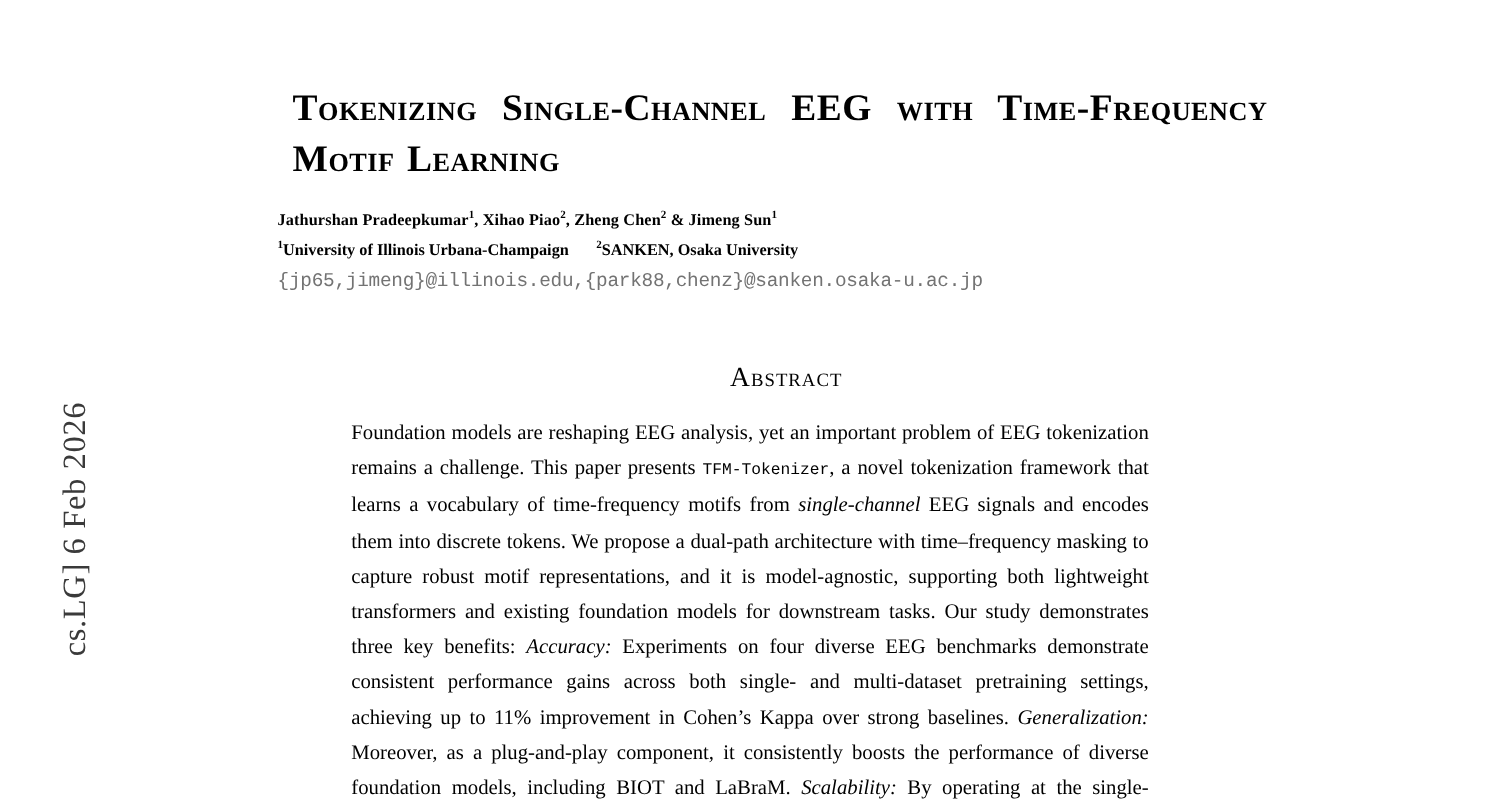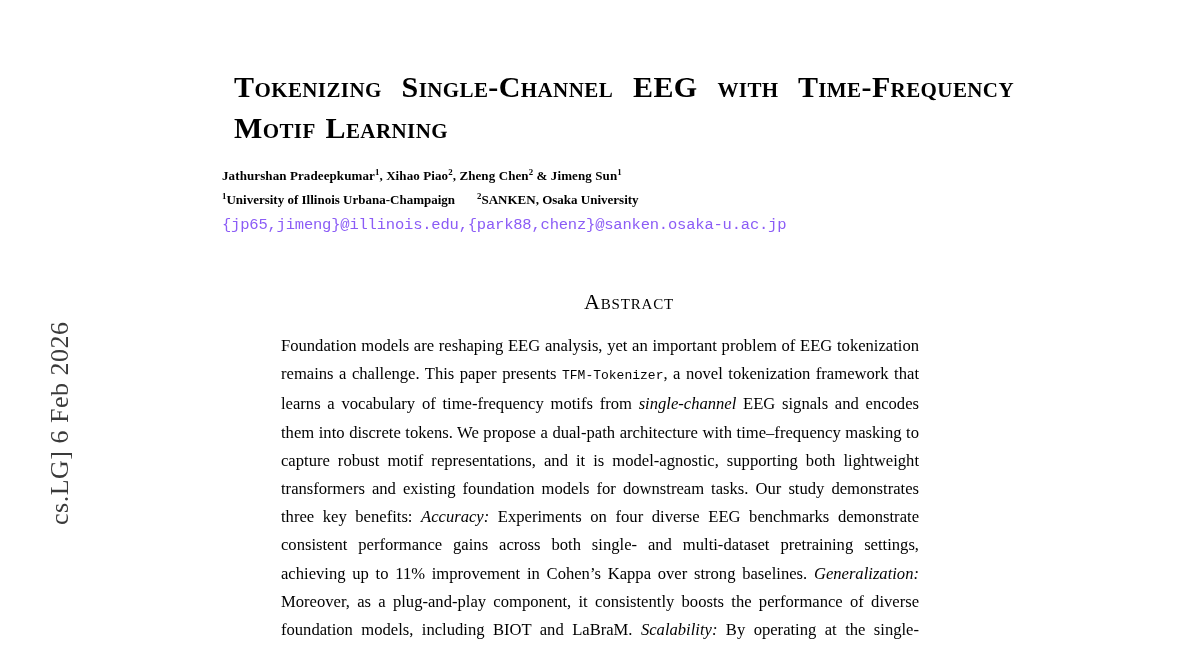--- a/index.html
+++ b/index.html
@@ -81,21 +81,21 @@
     margin-top: 2px;
     font-weight: bold;
   }
   .authors .affil-gap { display: inline-block; width: 22px; }
   .authors .line-email {
     font-family: "Liberation Mono", monospace;
     font-size: 15.5px;
     line-height: 22px;
     margin-top: 4px;
     letter-spacing: -0.2px;
-    color: #8b5cf6;
+    color: #737373;
   }
   sup { font-size: 0.68em; vertical-align: super; line-height: 0; }
 
   .abstract-heading {
     position: absolute;
     left: 0;
     top: 289px;
     width: 1200px;
     text-align: center;
     font-size: 22px;

